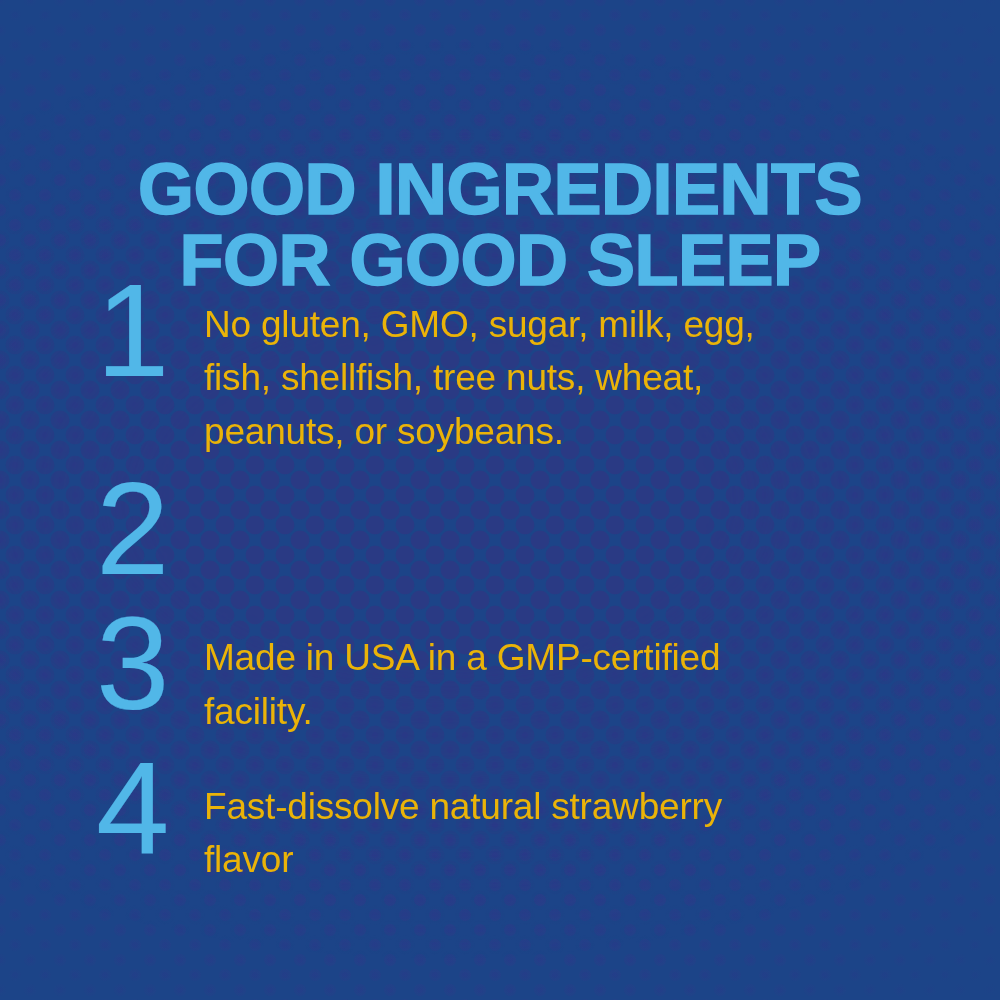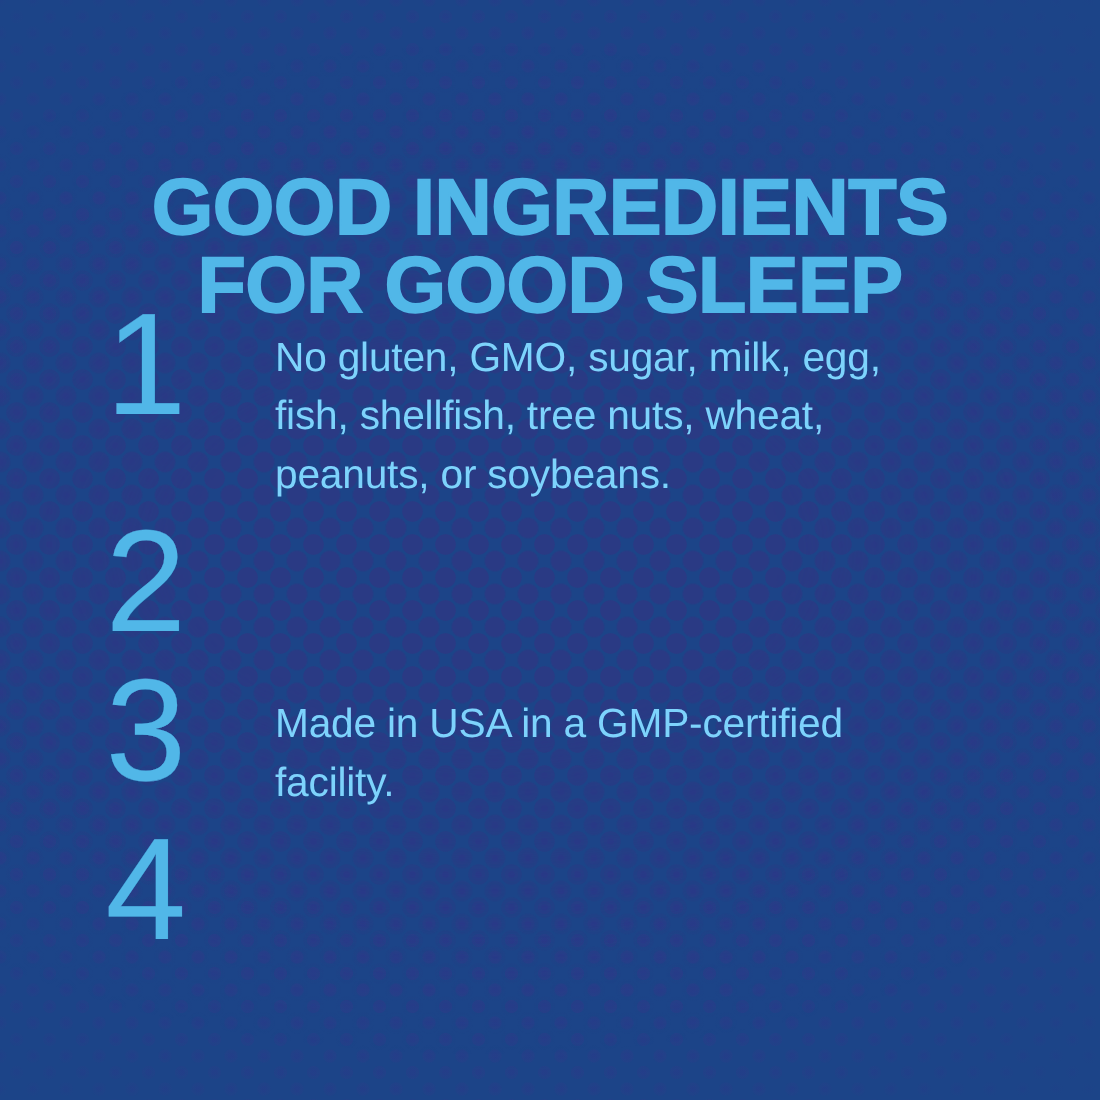--- a/index.html
+++ b/index.html
@@ -116,29 +116,28 @@
     font-family: "Liberation Sans", sans-serif;
     font-weight: 300;
     font-size: 132px;
     line-height: 0.92;
     margin-top: -22px;
     text-align: left;
     -webkit-text-stroke: 0.2px #51b7e8;
   }
   .item-text {
     flex: 1 1 auto;
-    color: #7dd3fc;
+    color: #eab308;
     font-family: "Liberation Sans", sans-serif;
     font-weight: 300;
     font-size: 37px;
     line-height: 1.44;
     letter-spacing: -0.2px;
     padding-top: 6px;
     white-space: pre-line;
-    margin-left: 46px;
   }
 
   
   .item-1 { margin-bottom: 36px; }
   .item-2 { margin-bottom: 36px; }
   .item-3 { margin-bottom: 36px; }
   .item-4 { margin-bottom: 0; }
 
   .item-2 .item-num,
   .item-4 .item-num { margin-top: -26px; }
@@ -177,17 +176,19 @@
       </div>
 
       <div class="item item-3">
         <div class="item-num">3</div>
         <div class="item-text">Made in USA in a GMP-certified
 facility.</div>
       </div>
 
       <div class="item item-4">
         <div class="item-num">4</div>
+        <div class="item-text">Fast-dissolve natural strawberry
+flavor</div>
       </div>
 
     </div>
   </div>
 </div>
 
 </body></html>

